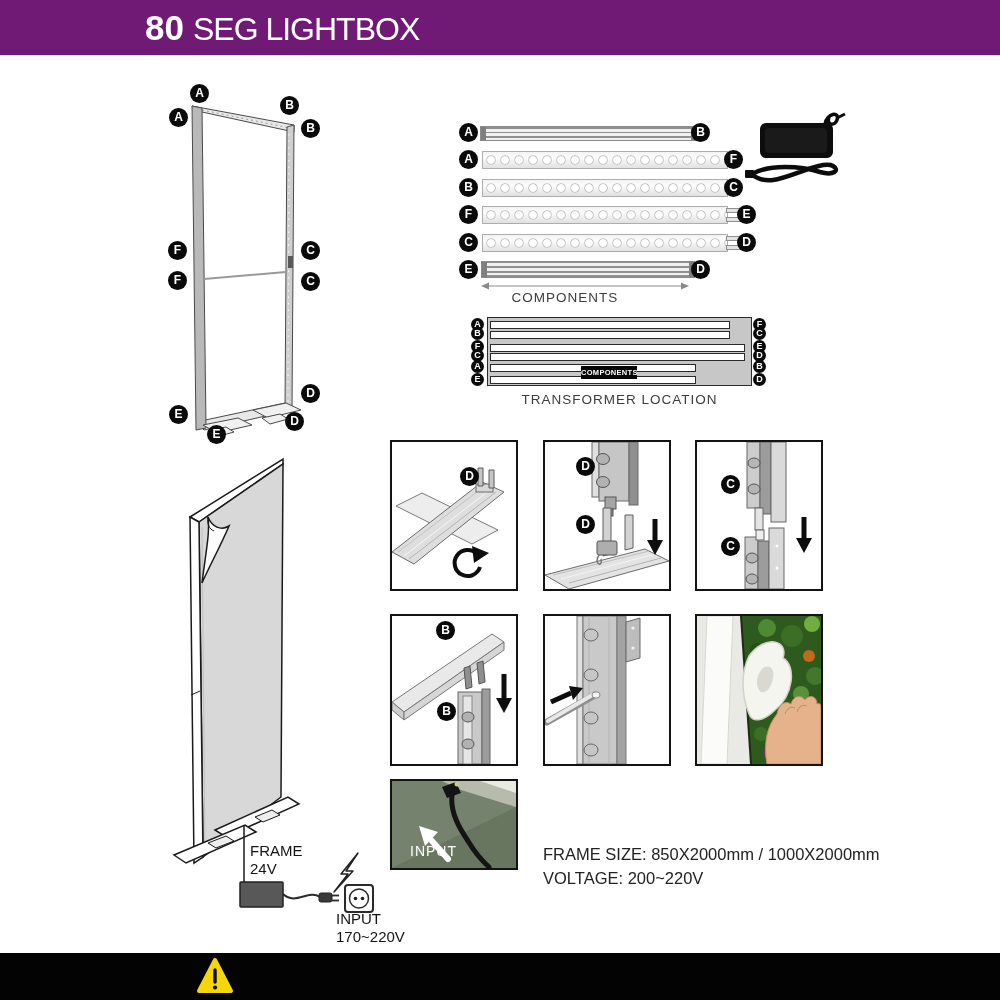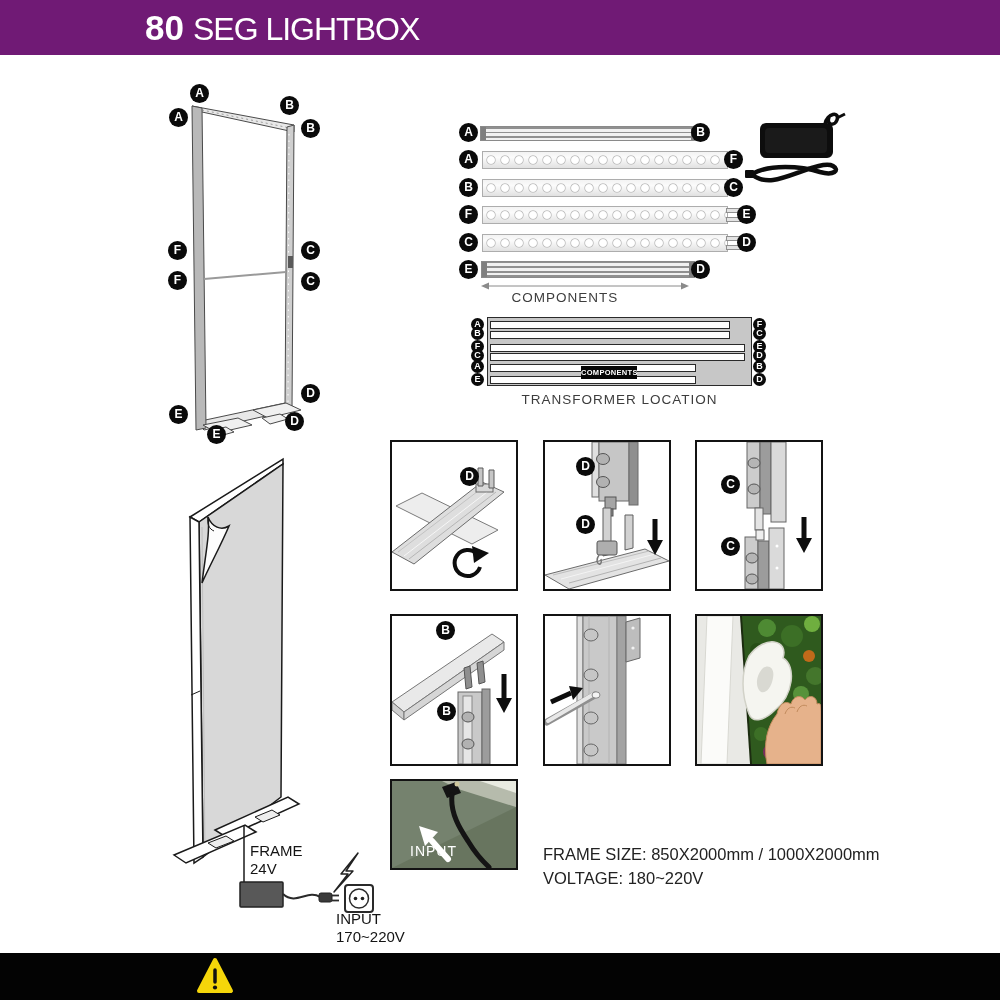--- a/index.html
+++ b/index.html
@@ -318,21 +318,21 @@
       <circle cx="65" cy="3" r="2.5" fill="#cfc89e"></circle>
       <path d="M 60 14 C 58 32 68 48 76 60 C 82 70 88 78 97 86" fill="none" stroke="#141414" stroke-width="5" stroke-linecap="round"></path>
       <line x1="56" y1="78" x2="40" y2="60" stroke="#ffffff" stroke-width="6" stroke-linecap="round"></line>
       <polygon points="27,45 46,51 33,65" fill="#ffffff"></polygon>
     </svg>
     <div class="photo-label">INPUT</div>
   </div>
 
   <div class="specs">
     <div>FRAME SIZE: 850X2000mm / 1000X2000mm</div>
-    <div>VOLTAGE: 180~220V</div>
+    <div>VOLTAGE: 200~220V</div>
   </div>
 
   <div class="caution-bar">
     <svg class="abs" style="left:196px;top:3px" width="38" height="40" viewBox="0 0 38 40">
       <polygon points="19,4 35,35 3,35" stroke="#F5D60A" stroke-width="4" stroke-linejoin="round" fill="#F5D60A"></polygon>
       <line x1="19" y1="14" x2="19" y2="26" stroke="#111" stroke-width="3.5" stroke-linecap="round"></line>
       <circle cx="19" cy="31.5" r="2.1" fill="#111"></circle>
     </svg>
 
   </div>

